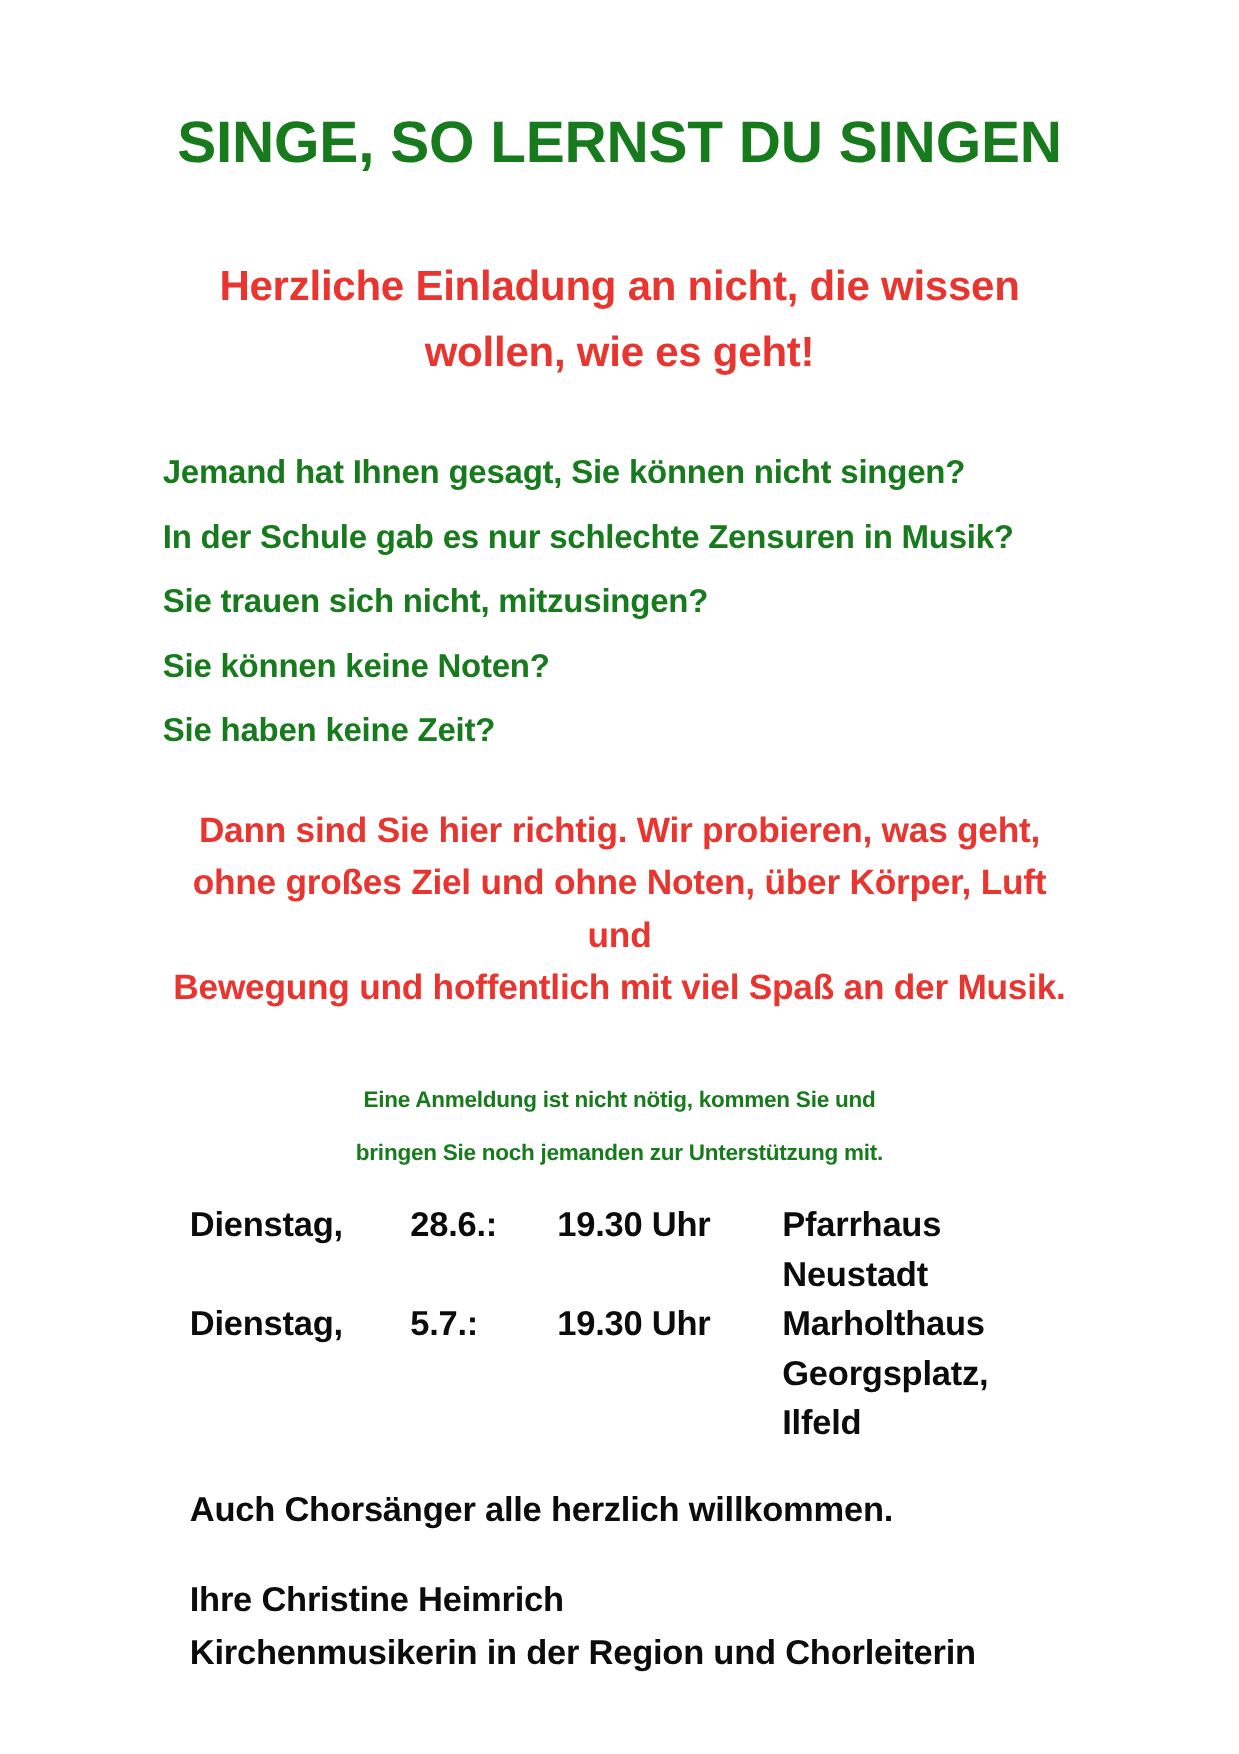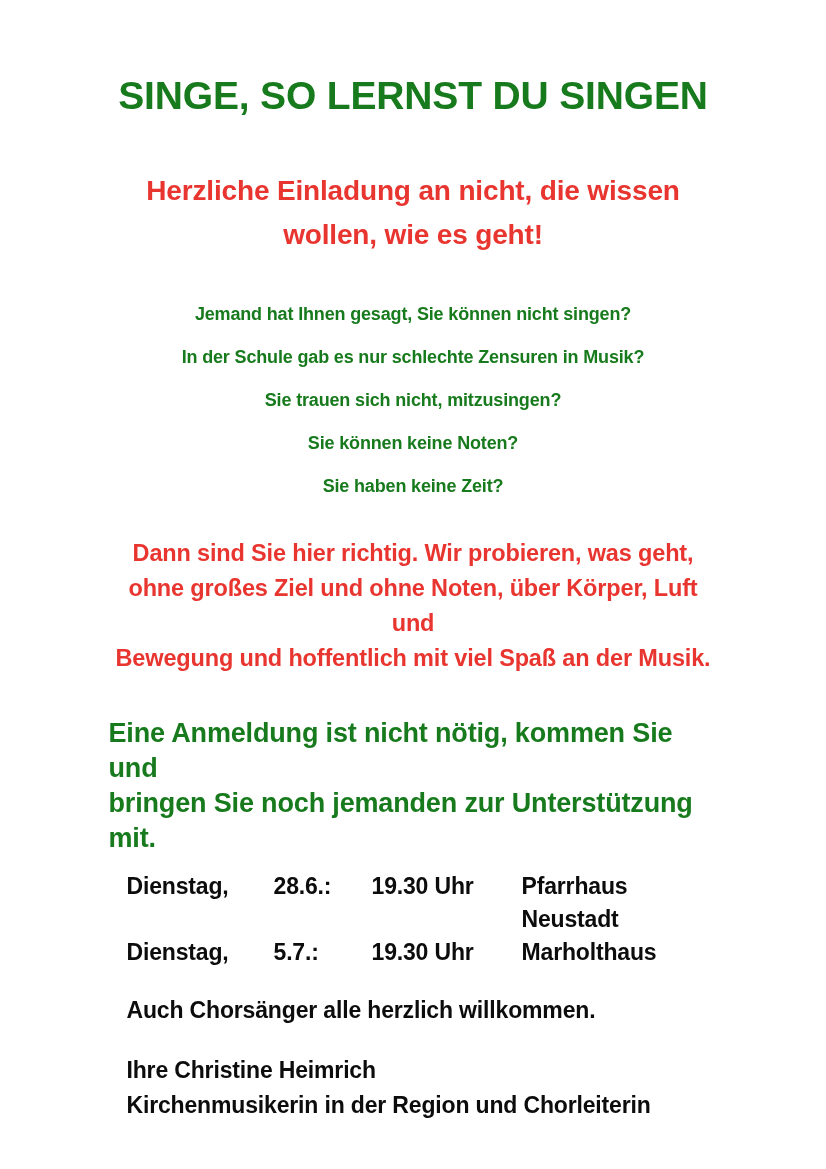--- a/index.html
+++ b/index.html
@@ -25,36 +25,36 @@
   .subtitle {
     color: var(--red, #e9352f);
     font-size: 28px;
     line-height: 44px;
     text-align: center;
     margin-top: 50px;
   }
   .questions { margin-top: 36px; }
   .question {
     color: var(--green, #177a1c);
-    font-size: 18px;
+    font-size: 22px;
     line-height: 43px;
-    text-align: center;
+    text-align: left;
   }
   .pitch {
     color: var(--red, #e9352f);
     font-size: 23.5px;
     line-height: 35px;
     text-align: center;
     margin-top: 28px;
   }
   .registration {
     color: var(--green, #177a1c);
-    font-size: 27px;
+    font-size: 15px;
     line-height: 35px;
-    text-align: left;
+    text-align: center;
     margin-top: 40px;
   }
   .schedule {
     margin-top: 14px;
     margin-left: 18px;
     display: grid;
     grid-template-columns: 147px 98px 150px auto;
     color: var(--text, #0c0c0c);
     font-size: 23px;
     line-height: 33px;
@@ -113,20 +113,21 @@
     <div class="schedule-cell">Pfarrhaus Neustadt</div>
 
     <div class="schedule-cell">Dienstag,</div>
     <div class="schedule-cell">5.7.:</div>
     <div class="schedule-cell">19.30 Uhr</div>
     <div class="schedule-cell">Marholthaus</div>
 
     <div class="schedule-cell"></div>
     <div class="schedule-cell"></div>
     <div class="schedule-cell"></div>
+    <div class="schedule-cell">Georgsplatz,  Ilfeld</div>
   </div>
 
   <div class="note">Auch Chorsänger alle herzlich willkommen.</div>
 
   <div class="signature">
     <div>Ihre Christine Heimrich</div>
     <div>Kirchenmusikerin in der Region und Chorleiterin</div>
   </div>
 
 </div>

